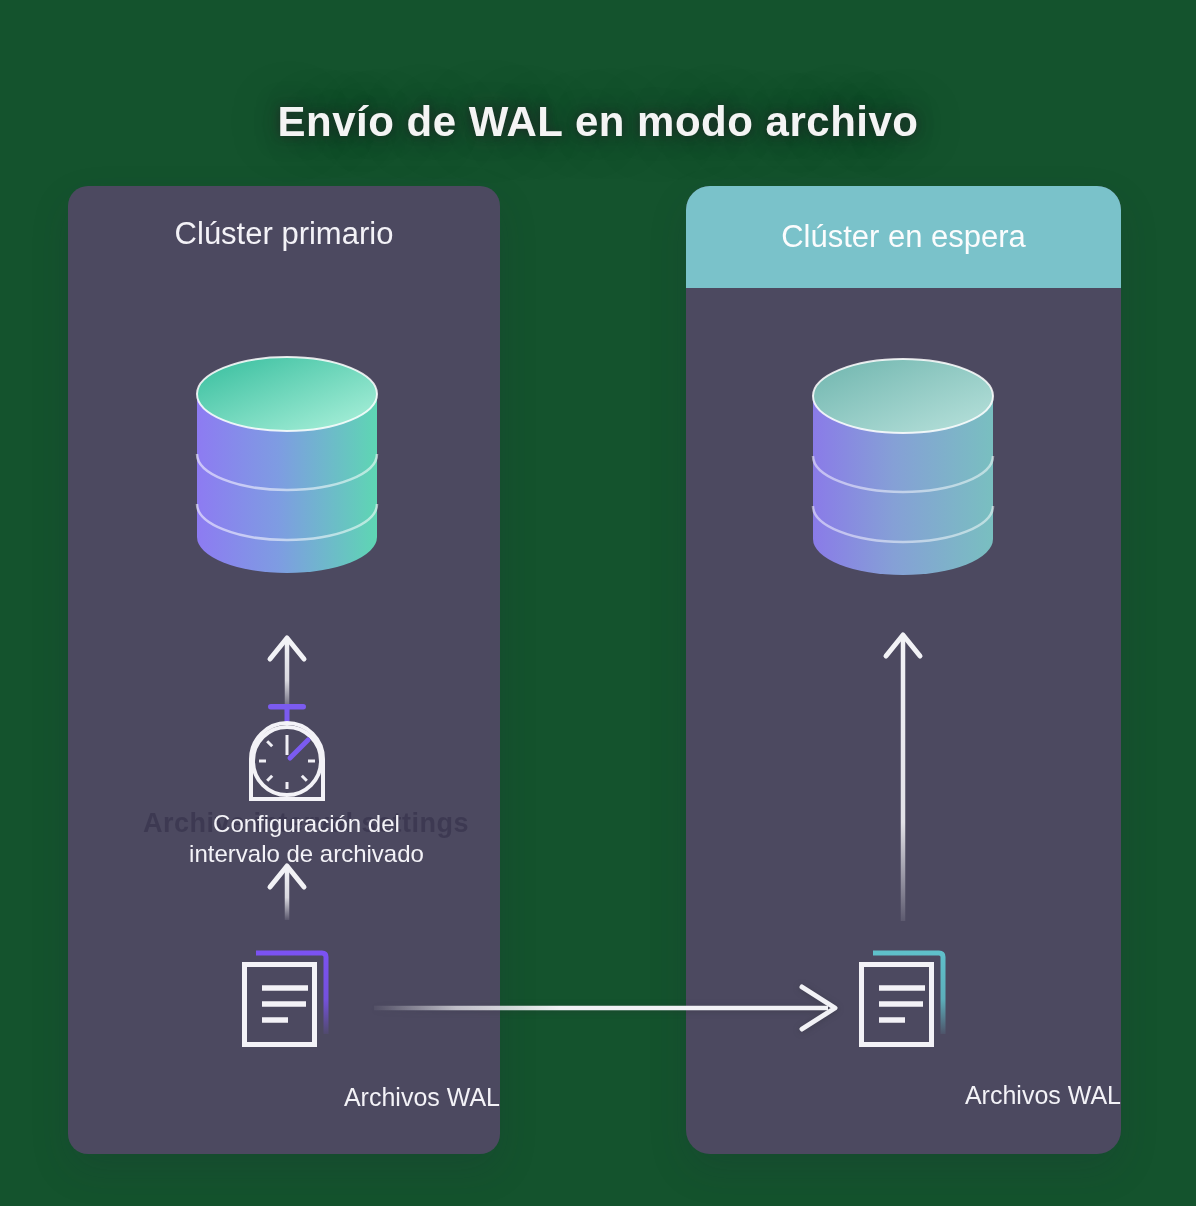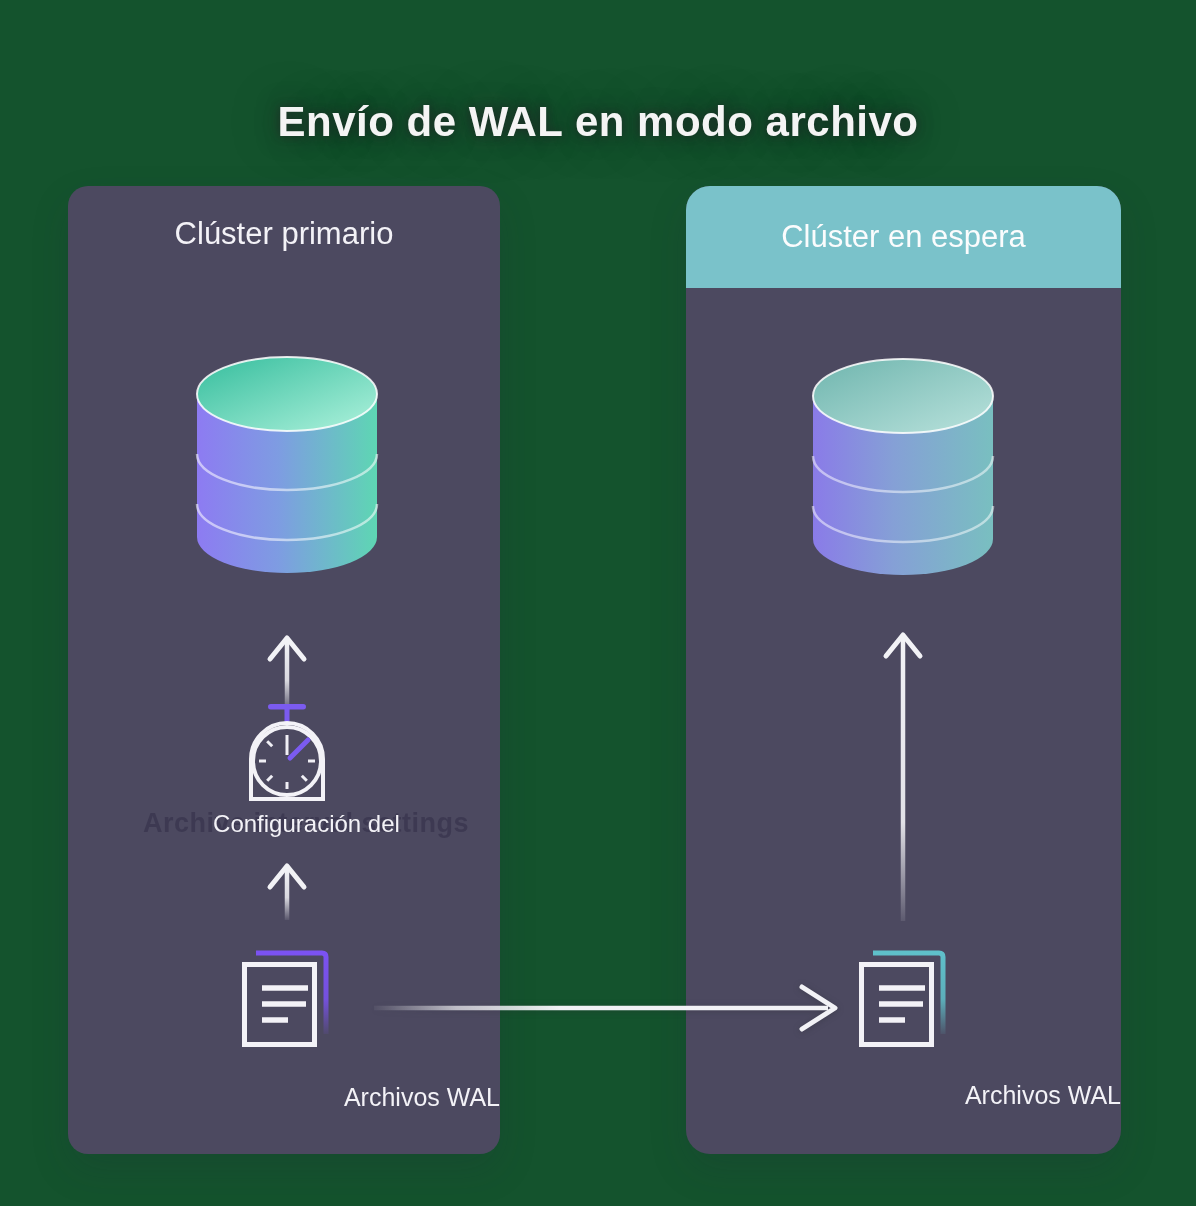--- a/index.html
+++ b/index.html
@@ -116,20 +116,21 @@
         <line x1="27.2" y1="43.2" x2="22.2" y2="38.2"></line>
         <line x1="42" y1="32" x2="42" y2="52"></line>
       </g>
       <line x1="45" y1="55" x2="63" y2="37" stroke="#7b5bf0" stroke-width="5" stroke-linecap="round"></line>
     </svg>
 
     <div class="ghost-text">Archive interval settings</div>
 
     <div class="cfg-text">
       <div>Configuración del</div>
+      <div>intervalo de archivado</div>
     </div>
 
     <svg class="abs" style="left:197px;top:674px;" width="44" height="64" viewBox="0 0 44 64">
       <defs>
         <linearGradient id="tail2" x1="0" y1="10" x2="0" y2="60" gradientUnits="userSpaceOnUse">
           <stop offset="0" stop-color="#f2f2f6" stop-opacity="1"></stop>
           <stop offset="0.55" stop-color="#f2f2f6" stop-opacity="0.85"></stop>
           <stop offset="1" stop-color="#f2f2f6" stop-opacity="0.08"></stop>
         </linearGradient>
       </defs>

